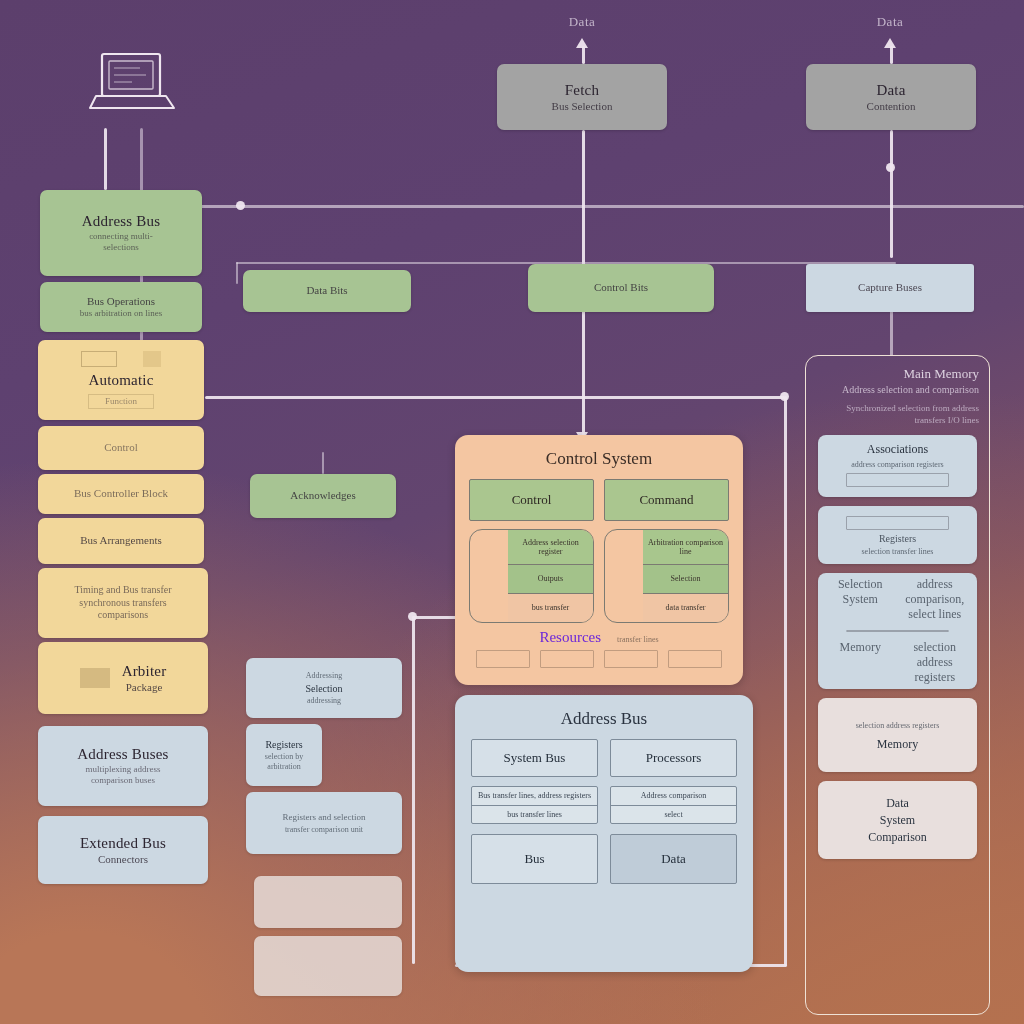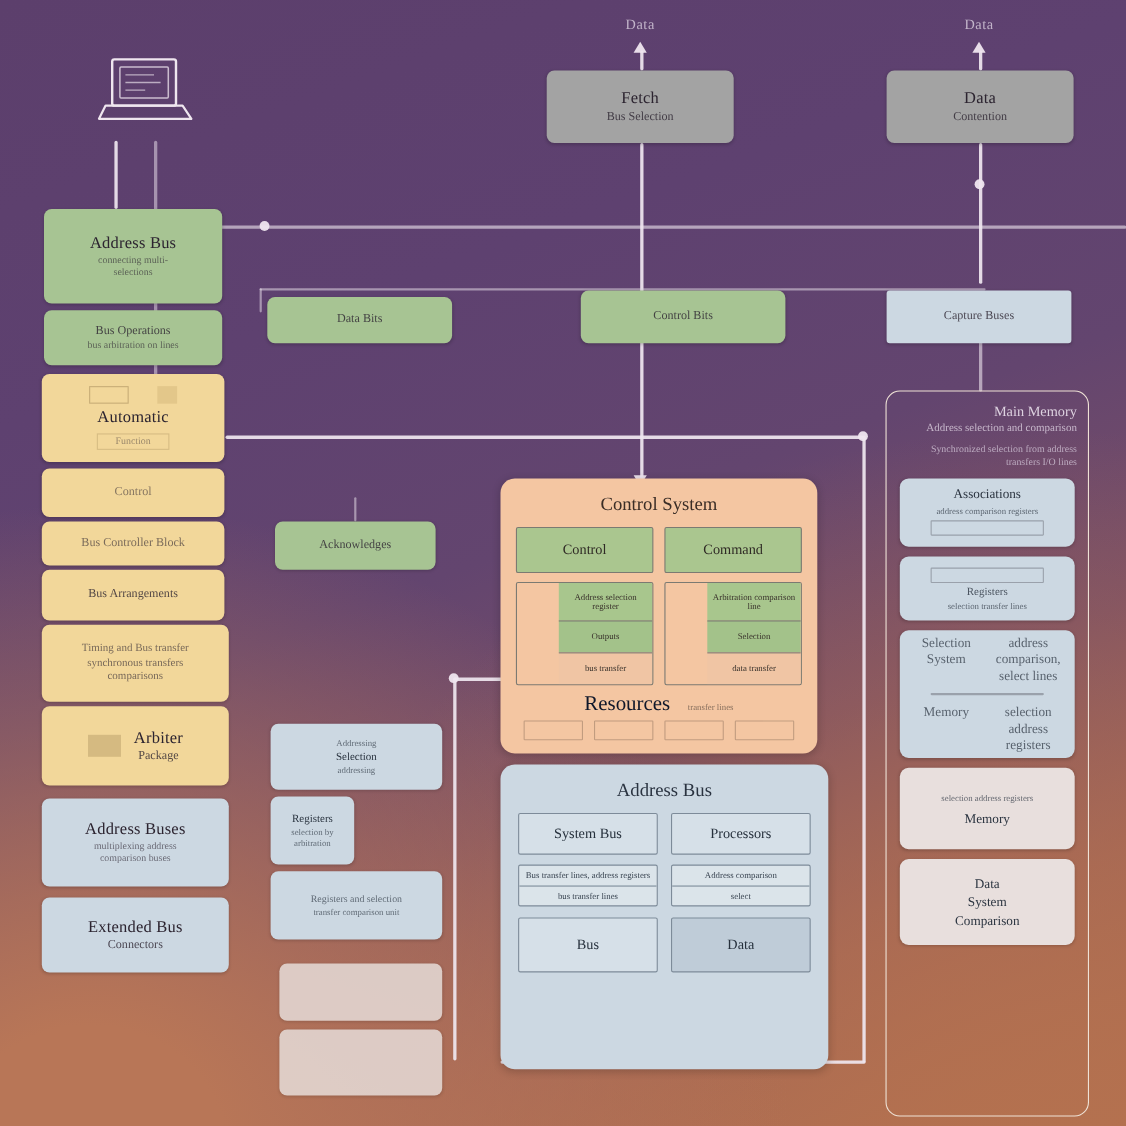--- a/index.html
+++ b/index.html
@@ -43,28 +43,28 @@
            text-align:center;opacity:.82;}
 
   
   #control-system-panel{position:absolute;left:455px;top:435px;width:288px;height:250px;
       background:#f4c6a2;border-radius:13px;box-shadow:0 2px 8px rgba(0,0,0,.2);}
   #control-system-panel .ptitle{text-align:center;font-size:17px;color:#3a2d26;margin-top:14px;}
   .cs-grid{display:grid;grid-template-columns:1fr 1fr;gap:10px;padding:10px 14px 0 14px;}
   .cell{border:1.5px solid #7b7a72;background:#aac68f;border-radius:2px;
         min-height:40px;display:flex;align-items:center;justify-content:center;
         font-size:13px;color:#2f2a25;text-align:center;}
-  .stackcell{border:1.5px solid #7b7a72;border-radius:2px;overflow:hidden;padding-left:38px;}
+  .stackcell{border:1.5px solid #7b7a72;border-radius:13px;overflow:hidden;padding-left:38px;}
   .stackcell > div{display:flex;align-items:center;justify-content:center;text-align:center;
         font-size:8px;color:#3a332c;padding:3px 2px;line-height:1.15;}
   .sc-a{background:#a8c68d;min-height:28px;}
   .sc-b{background:#a3c28a;min-height:22px;border-top:1.5px solid #7b7a72;}
   .sc-c{background:#f0c5a4;min-height:22px;border-top:1.5px solid #7b7a72;}
   .res-row{display:flex;align-items:baseline;justify-content:center;gap:16px;margin-top:6px;}
-  .res-row .r1{font-size:19px;color:#0f172a;}
+  .res-row .r1{font-size:15px;color:#6d28d9;}
   .res-row .r2{font-size:8px;color:#6d5a4c;opacity:.8;}
   .minidiag{display:flex;justify-content:space-around;padding:4px 16px 0;opacity:.42;}
   .minidiag .mb{width:52px;height:16px;border:1px solid #7d6351;border-radius:1px;}
 
   
   #address-bus-panel{position:absolute;left:455px;top:695px;width:298px;height:277px;
       background:#ccd8e2;border-radius:13px;box-shadow:0 2px 8px rgba(0,0,0,.2);}
   #address-bus-panel .ptitle{text-align:center;font-size:17px;color:#2a3340;margin-top:14px;}
   .ab-grid{display:grid;grid-template-columns:1fr 1fr;gap:12px;padding:10px 16px 0;}
   .abcell{border:1.5px solid #7d8b99;background:#d6e0e8;border-radius:2px;min-height:36px;

